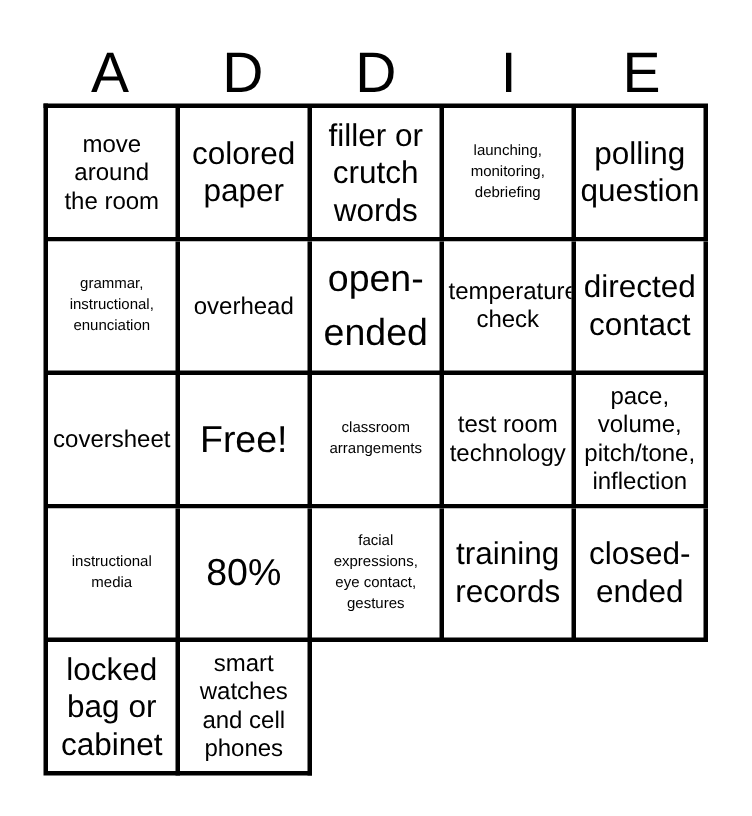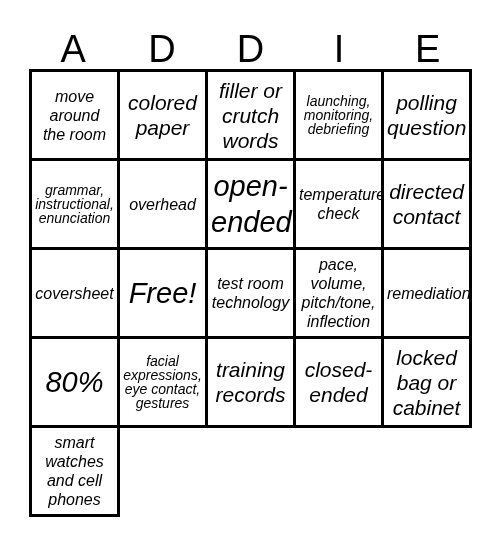--- a/index.html
+++ b/index.html
@@ -66,37 +66,36 @@
     padding: 2px 3px;
     overflow: hidden;
     background: #ffffff;
   }
   .cell-text {
     display: block;
     width: 100%;
     text-align: center;
     white-space: pre-line;
     color: #000000;
-    font-style: italic;
   }
   
   .size-xl .cell-text {
-    font-size: 29px;
+    font-size: 25px;
     line-height: 36px;
   }
   .size-lg .cell-text {
     font-size: 21px;
     line-height: 25px;
   }
   .size-md .cell-text {
     font-size: 16px;
     line-height: 19px;
   }
   .size-sm .cell-text {
-    font-size: 14px;
+    font-size: 10px;
     line-height: 14px;
   }
 </style>
 </head>
 <body>
 
 <div id="bingo-card">
 
   <div id="header-row">
     <div class="header-letter">A</div>
@@ -152,33 +151,38 @@
     <div class="cell size-lg">
       <span class="cell-text">directed
 contact</span>
     </div>
     <div class="cell size-md">
       <span class="cell-text">coversheet</span>
     </div>
     <div class="cell size-xl">
       <span class="cell-text">Free!</span>
     </div>
+    <div class="cell size-sm">
+      <span class="cell-text">classroom
+arrangements</span>
+    </div>
 
     <div class="cell size-md">
       <span class="cell-text">test room
 technology</span>
     </div>
     <div class="cell size-md">
       <span class="cell-text">pace,
 volume,
 pitch/tone,
 inflection</span>
     </div>
-    <div class="cell size-md">
-      <span class="cell-text">remediation</span>
+    <div class="cell size-sm">
+      <span class="cell-text">instructional
+media</span>
     </div>
     <div class="cell size-xl">
       <span class="cell-text">80%</span>
     </div>
 
     <div class="cell size-sm">
       <span class="cell-text">facial
 expressions,
 eye contact,
 gestures</span>

